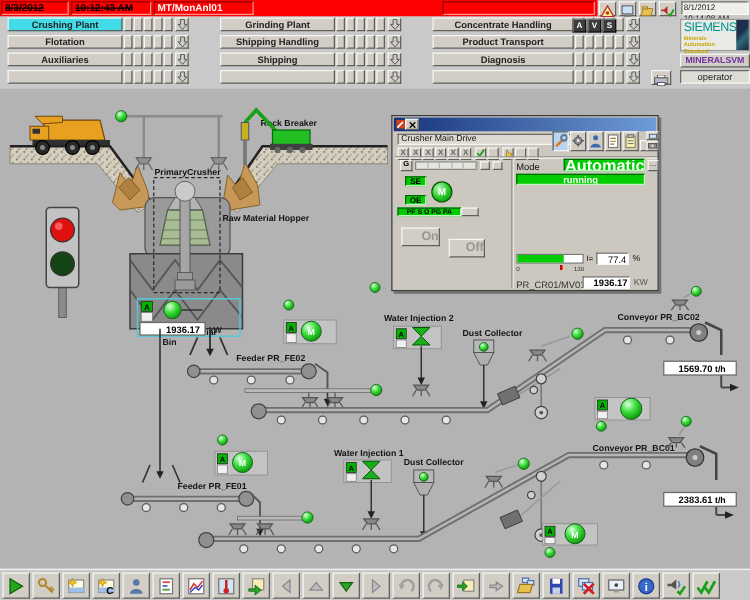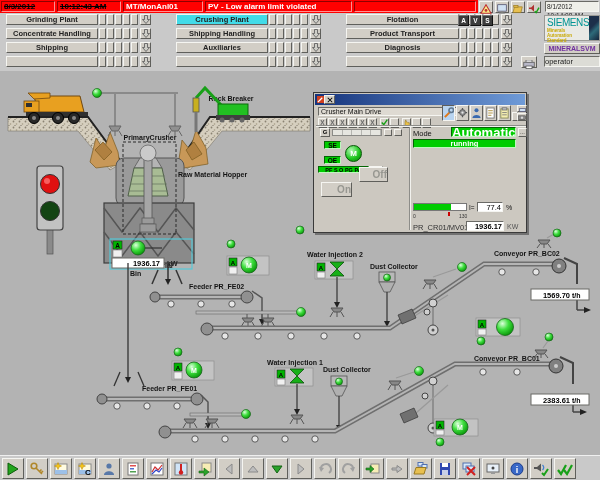--- a/index.html
+++ b/index.html
@@ -29,21 +29,21 @@
           display:flex;align-items:center;justify-content:center;padding:0}
   .avs{position:absolute;width:11px;height:11px;background:#3c3c3c;border:1px solid;border-color:#777 #111 #111 #777;
        color:#fff;font-size:6.5px;font-weight:bold;text-align:center;line-height:9px}
   
   #siemensbox{left:544px;top:15px;width:56px;height:26px;background:#e9e9e5;border:1px solid #9a9a96;display:flex}
   #sietxt{flex:1;padding:1px 0 0 2px}
   #sielogo{font-size:10px;font-weight:normal;color:#009494;letter-spacing:-0.4px}
   .sietag{font-size:4.5px;font-weight:bold;color:#c8a800;line-height:5px}
   #siephoto{width:15px;height:24px;background:linear-gradient(135deg,#1c2f4a 40%,#2e6b7a 60%,#16243a)}
   #sysbtn{left:544px;top:43px;width:56px;height:11px;font-size:7px;font-weight:bold;color:#7030a0;text-align:center;line-height:9px}
-  #userfield{left:544px;top:56px;width:56px;height:11px;background:#dcdcd6;font-size:7.5px;color:#222;line-height:9px}
+  #userfield{left:544px;top:56px;width:56px;height:11px;background:#dcdcd6;font-size:7.5px;color:#222;text-align:center;line-height:9px}
   #printerbtn{left:521px;top:56px;width:16px;height:12px;padding:0}
   
   #popup{left:313px;top:92px;width:214px;height:141px;background:#ccc8c0;border:1px solid #3a3a3a;
          box-shadow:2px 2px 0 rgba(50,50,50,.5)}
   #ptitle{position:absolute;left:1px;top:1px;right:1px;height:11px;background:linear-gradient(90deg,#16347c,#6f9bd8);
           display:flex;align-items:center;padding:0 2px}
   #ptitletext{flex:1;color:#fff;font-size:7.5px;font-weight:bold;margin-left:3px}
   #pclose{width:11px;height:9px;padding:0;display:flex;align-items:center;justify-content:center}
   #pname{position:absolute;left:4px;top:14px;width:140px;height:9px;background:#dedad2;border:1px solid;
          border-color:#6a6a66 #f5f5f1 #f5f5f1 #6a6a66;font-size:7px;color:#111;line-height:7px;padding:0 2px}
@@ -470,21 +470,20 @@
       <circle cx="549" cy="337" r="4" fill="url(#gb)" stroke="#17651a" stroke-width="0.7"></circle>
     </g>
 
     <circle cx="300" cy="230" r="4" fill="url(#gb)" stroke="#17651a" stroke-width="0.7"></circle>
   </svg>
 
   <div id="alarmbar" class="abs">
     <div class="acell ablack" style="left:1px;width:54px">8/3/2012</div>
     <div class="acell ablack" style="left:57px;width:64px">10:12:43 AM</div>
     <div class="acell awhite" style="left:123px;width:80px">MT/MonAnl01</div>
-    <div class="acell awhite" style="left:205px;width:147px">PV - Low alarm limit violated</div>
     <div class="acell" style="left:354px;width:122px"></div>
   </div>
 
   <button class="hicon raised" style="left:479px" title="alarm-warning-icon">
     <svg width="12" height="10" viewBox="0 0 16 14">
         <polygon points="8,1 15,13 1,13" fill="#f8f088" stroke="#c03030" stroke-width="1.5"></polygon>
         <circle cx="8" cy="9" r="2" fill="#c03030"></circle>
       </svg>
   </button>
   <button class="hicon raised" style="left:495px" title="system-monitor-icon">
@@ -504,35 +503,49 @@
     <svg width="12" height="10" viewBox="0 0 16 14">
         <polygon points="1,5 4,5 8,1 8,11 4,7 1,7" fill="#b03030"></polygon>
         <polyline points="9,10 11,12 15,5" fill="none" stroke="#18a018" stroke-width="2"></polyline>
       </svg>
   </button>
   <div id="dtfield" class="abs sunk">8/1/2012 10:14:08 AM</div>
 
   <div id="nav" class="abs">
 
       <div class="navgroup">
+        <div class="navmain active">Crushing Plant</div>
+        <span class="ncell"></span>
+        <span class="ncell"></span>
+        <span class="ncell"></span>
+        <span class="ncell"></span>
+        <span class="ncell"></span>
+        <button class="navarr">
+          <svg width="8" height="9" viewBox="0 0 8 9">
+            <path d="M2.5,0.5 h3 v4 h2 L4,8.5 0.5,4.5 h2 z" fill="#cfcfc9" stroke="#555" stroke-width="0.8"></path>
+          </svg>
+        </button>
+      </div>
+
+      <div class="navgroup">
         <div class="navmain">Grinding Plant</div>
         <span class="ncell"></span>
         <span class="ncell"></span>
         <span class="ncell"></span>
         <span class="ncell"></span>
         <span class="ncell"></span>
         <button class="navarr">
           <svg width="8" height="9" viewBox="0 0 8 9">
             <path d="M2.5,0.5 h3 v4 h2 L4,8.5 0.5,4.5 h2 z" fill="#cfcfc9" stroke="#555" stroke-width="0.8"></path>
           </svg>
         </button>
       </div>
 
       <div class="navgroup">
-        <div class="navmain active">Crushing Plant</div>
+        <div class="navmain">Concentrate Handling</div>
         <span class="ncell"></span>
         <span class="ncell"></span>
         <span class="ncell"></span>
         <span class="ncell"></span>
         <span class="ncell"></span>
         <button class="navarr">
           <svg width="8" height="9" viewBox="0 0 8 9">
             <path d="M2.5,0.5 h3 v4 h2 L4,8.5 0.5,4.5 h2 z" fill="#cfcfc9" stroke="#555" stroke-width="0.8"></path>
           </svg>
         </button>
@@ -546,34 +559,20 @@
         <span class="ncell"></span>
         <span class="ncell"></span>
         <button class="navarr">
           <svg width="8" height="9" viewBox="0 0 8 9">
             <path d="M2.5,0.5 h3 v4 h2 L4,8.5 0.5,4.5 h2 z" fill="#cfcfc9" stroke="#555" stroke-width="0.8"></path>
           </svg>
         </button>
       </div>
 
       <div class="navgroup">
-        <div class="navmain">Concentrate Handling</div>
-        <span class="ncell"></span>
-        <span class="ncell"></span>
-        <span class="ncell"></span>
-        <span class="ncell"></span>
-        <span class="ncell"></span>
-        <button class="navarr">
-          <svg width="8" height="9" viewBox="0 0 8 9">
-            <path d="M2.5,0.5 h3 v4 h2 L4,8.5 0.5,4.5 h2 z" fill="#cfcfc9" stroke="#555" stroke-width="0.8"></path>
-          </svg>
-        </button>
-      </div>
-
-      <div class="navgroup">
         <div class="navmain">Shipping Handling</div>
         <span class="ncell"></span>
         <span class="ncell"></span>
         <span class="ncell"></span>
         <span class="ncell"></span>
         <span class="ncell"></span>
         <button class="navarr">
           <svg width="8" height="9" viewBox="0 0 8 9">
             <path d="M2.5,0.5 h3 v4 h2 L4,8.5 0.5,4.5 h2 z" fill="#cfcfc9" stroke="#555" stroke-width="0.8"></path>
           </svg>
@@ -588,35 +587,35 @@
         <span class="ncell"></span>
         <span class="ncell"></span>
         <button class="navarr">
           <svg width="8" height="9" viewBox="0 0 8 9">
             <path d="M2.5,0.5 h3 v4 h2 L4,8.5 0.5,4.5 h2 z" fill="#cfcfc9" stroke="#555" stroke-width="0.8"></path>
           </svg>
         </button>
       </div>
 
       <div class="navgroup">
+        <div class="navmain">Auxiliaries</div>
+        <span class="ncell"></span>
+        <span class="ncell"></span>
+        <span class="ncell"></span>
+        <span class="ncell"></span>
+        <span class="ncell"></span>
+        <button class="navarr">
+          <svg width="8" height="9" viewBox="0 0 8 9">
+            <path d="M2.5,0.5 h3 v4 h2 L4,8.5 0.5,4.5 h2 z" fill="#cfcfc9" stroke="#555" stroke-width="0.8"></path>
+          </svg>
+        </button>
+      </div>
+
+      <div class="navgroup">
         <div class="navmain">Shipping</div>
-        <span class="ncell"></span>
-        <span class="ncell"></span>
-        <span class="ncell"></span>
-        <span class="ncell"></span>
-        <span class="ncell"></span>
-        <button class="navarr">
-          <svg width="8" height="9" viewBox="0 0 8 9">
-            <path d="M2.5,0.5 h3 v4 h2 L4,8.5 0.5,4.5 h2 z" fill="#cfcfc9" stroke="#555" stroke-width="0.8"></path>
-          </svg>
-        </button>
-      </div>
-
-      <div class="navgroup">
-        <div class="navmain">Auxiliaries</div>
         <span class="ncell"></span>
         <span class="ncell"></span>
         <span class="ncell"></span>
         <span class="ncell"></span>
         <span class="ncell"></span>
         <button class="navarr">
           <svg width="8" height="9" viewBox="0 0 8 9">
             <path d="M2.5,0.5 h3 v4 h2 L4,8.5 0.5,4.5 h2 z" fill="#cfcfc9" stroke="#555" stroke-width="0.8"></path>
           </svg>
         </button>
@@ -794,21 +793,21 @@
         <i></i>
       </div>
     <span class="gcell raised" style="left:70px"></span>
     <span class="gcell raised" style="left:80px"></span>
     <div id="sebadge" class="gfield">SE</div>
     <div id="oebadge" class="gfield">OE</div>
     <div id="mcirc">M</div>
     <div id="pfbar" class="gfield">PF S O PG PA</div>
     <span id="pfcell" class="raised"></span>
     <button class="onoff raised" style="left:7px;top:89px">On</button>
-    <button class="onoff raised" style="left:45px;top:74px;width:29px">Off</button>
+    <button class="onoff raised" style="left:45px;top:98px;width:29px">Off</button>
 
     <span id="modelbl">Mode</span>
     <div id="modeval" class="gfield">Automatic</div>
     <button id="modemore" class="raised">...</button>
     <div id="runbar" class="gfield">running</div>
     <div id="pbar">
         <div id="pbarfill"></div>
       </div>
     <div id="ptick"></div>
     <span class="ptscale" style="left:99px">0</span>

